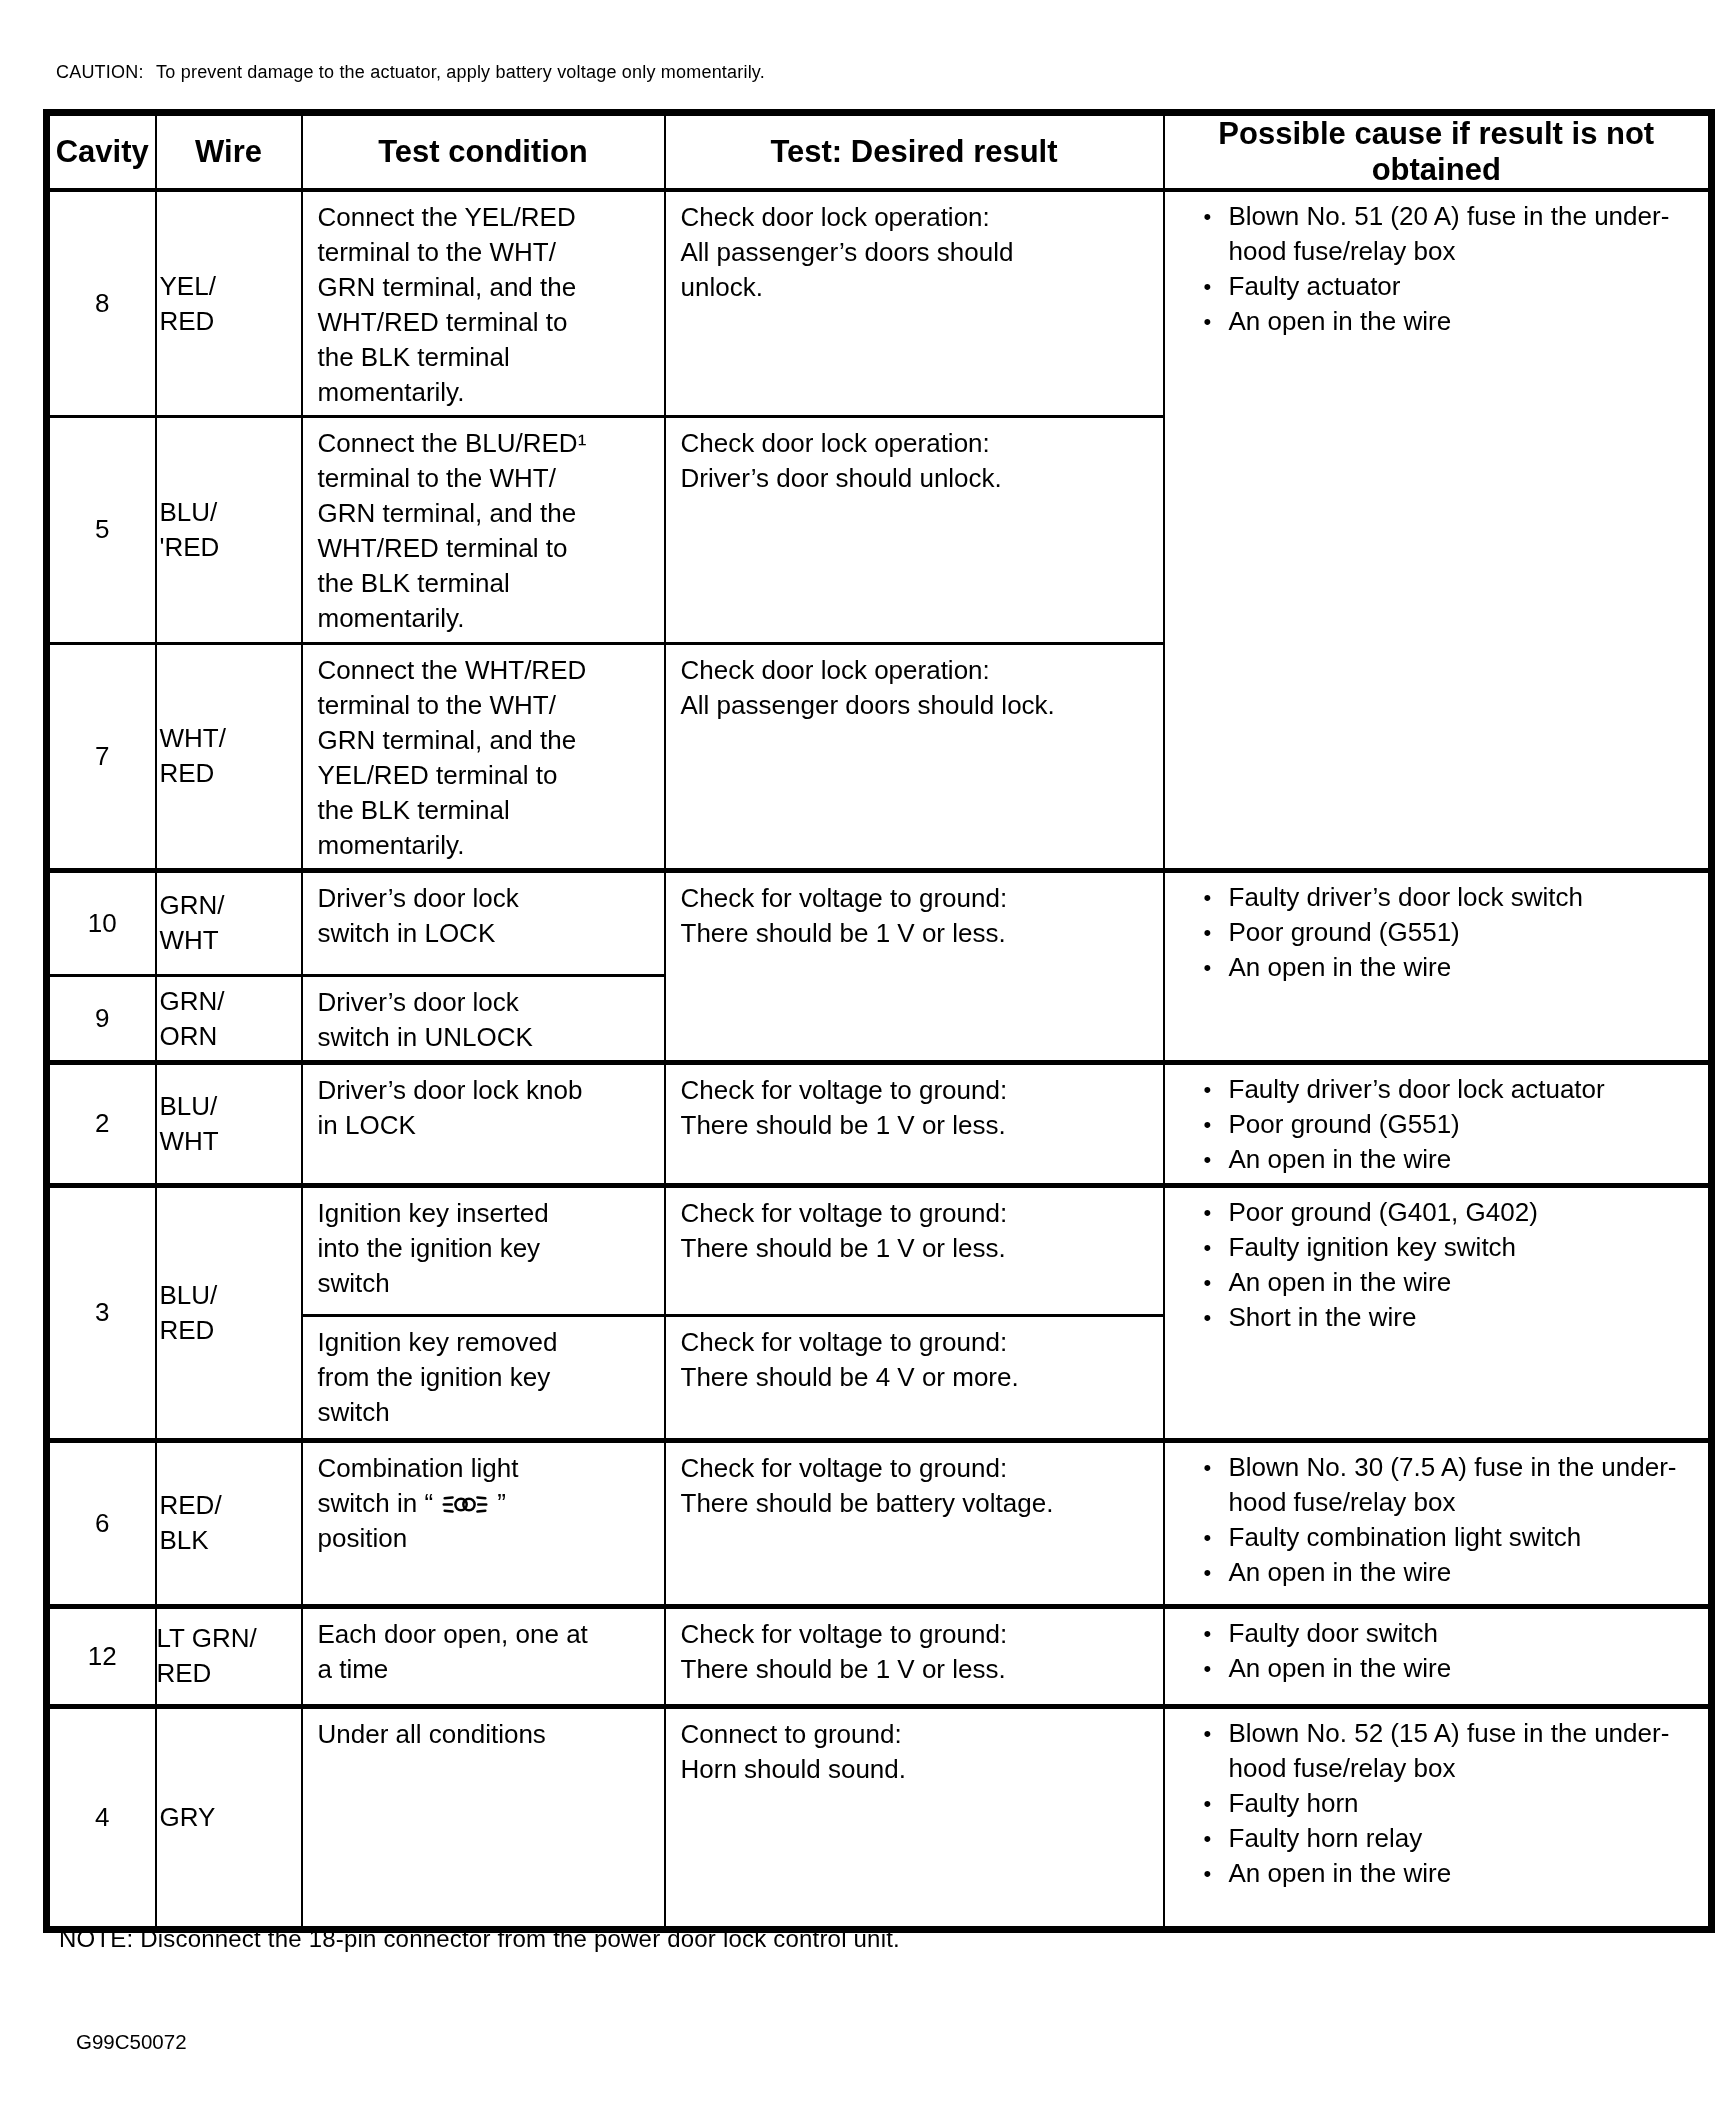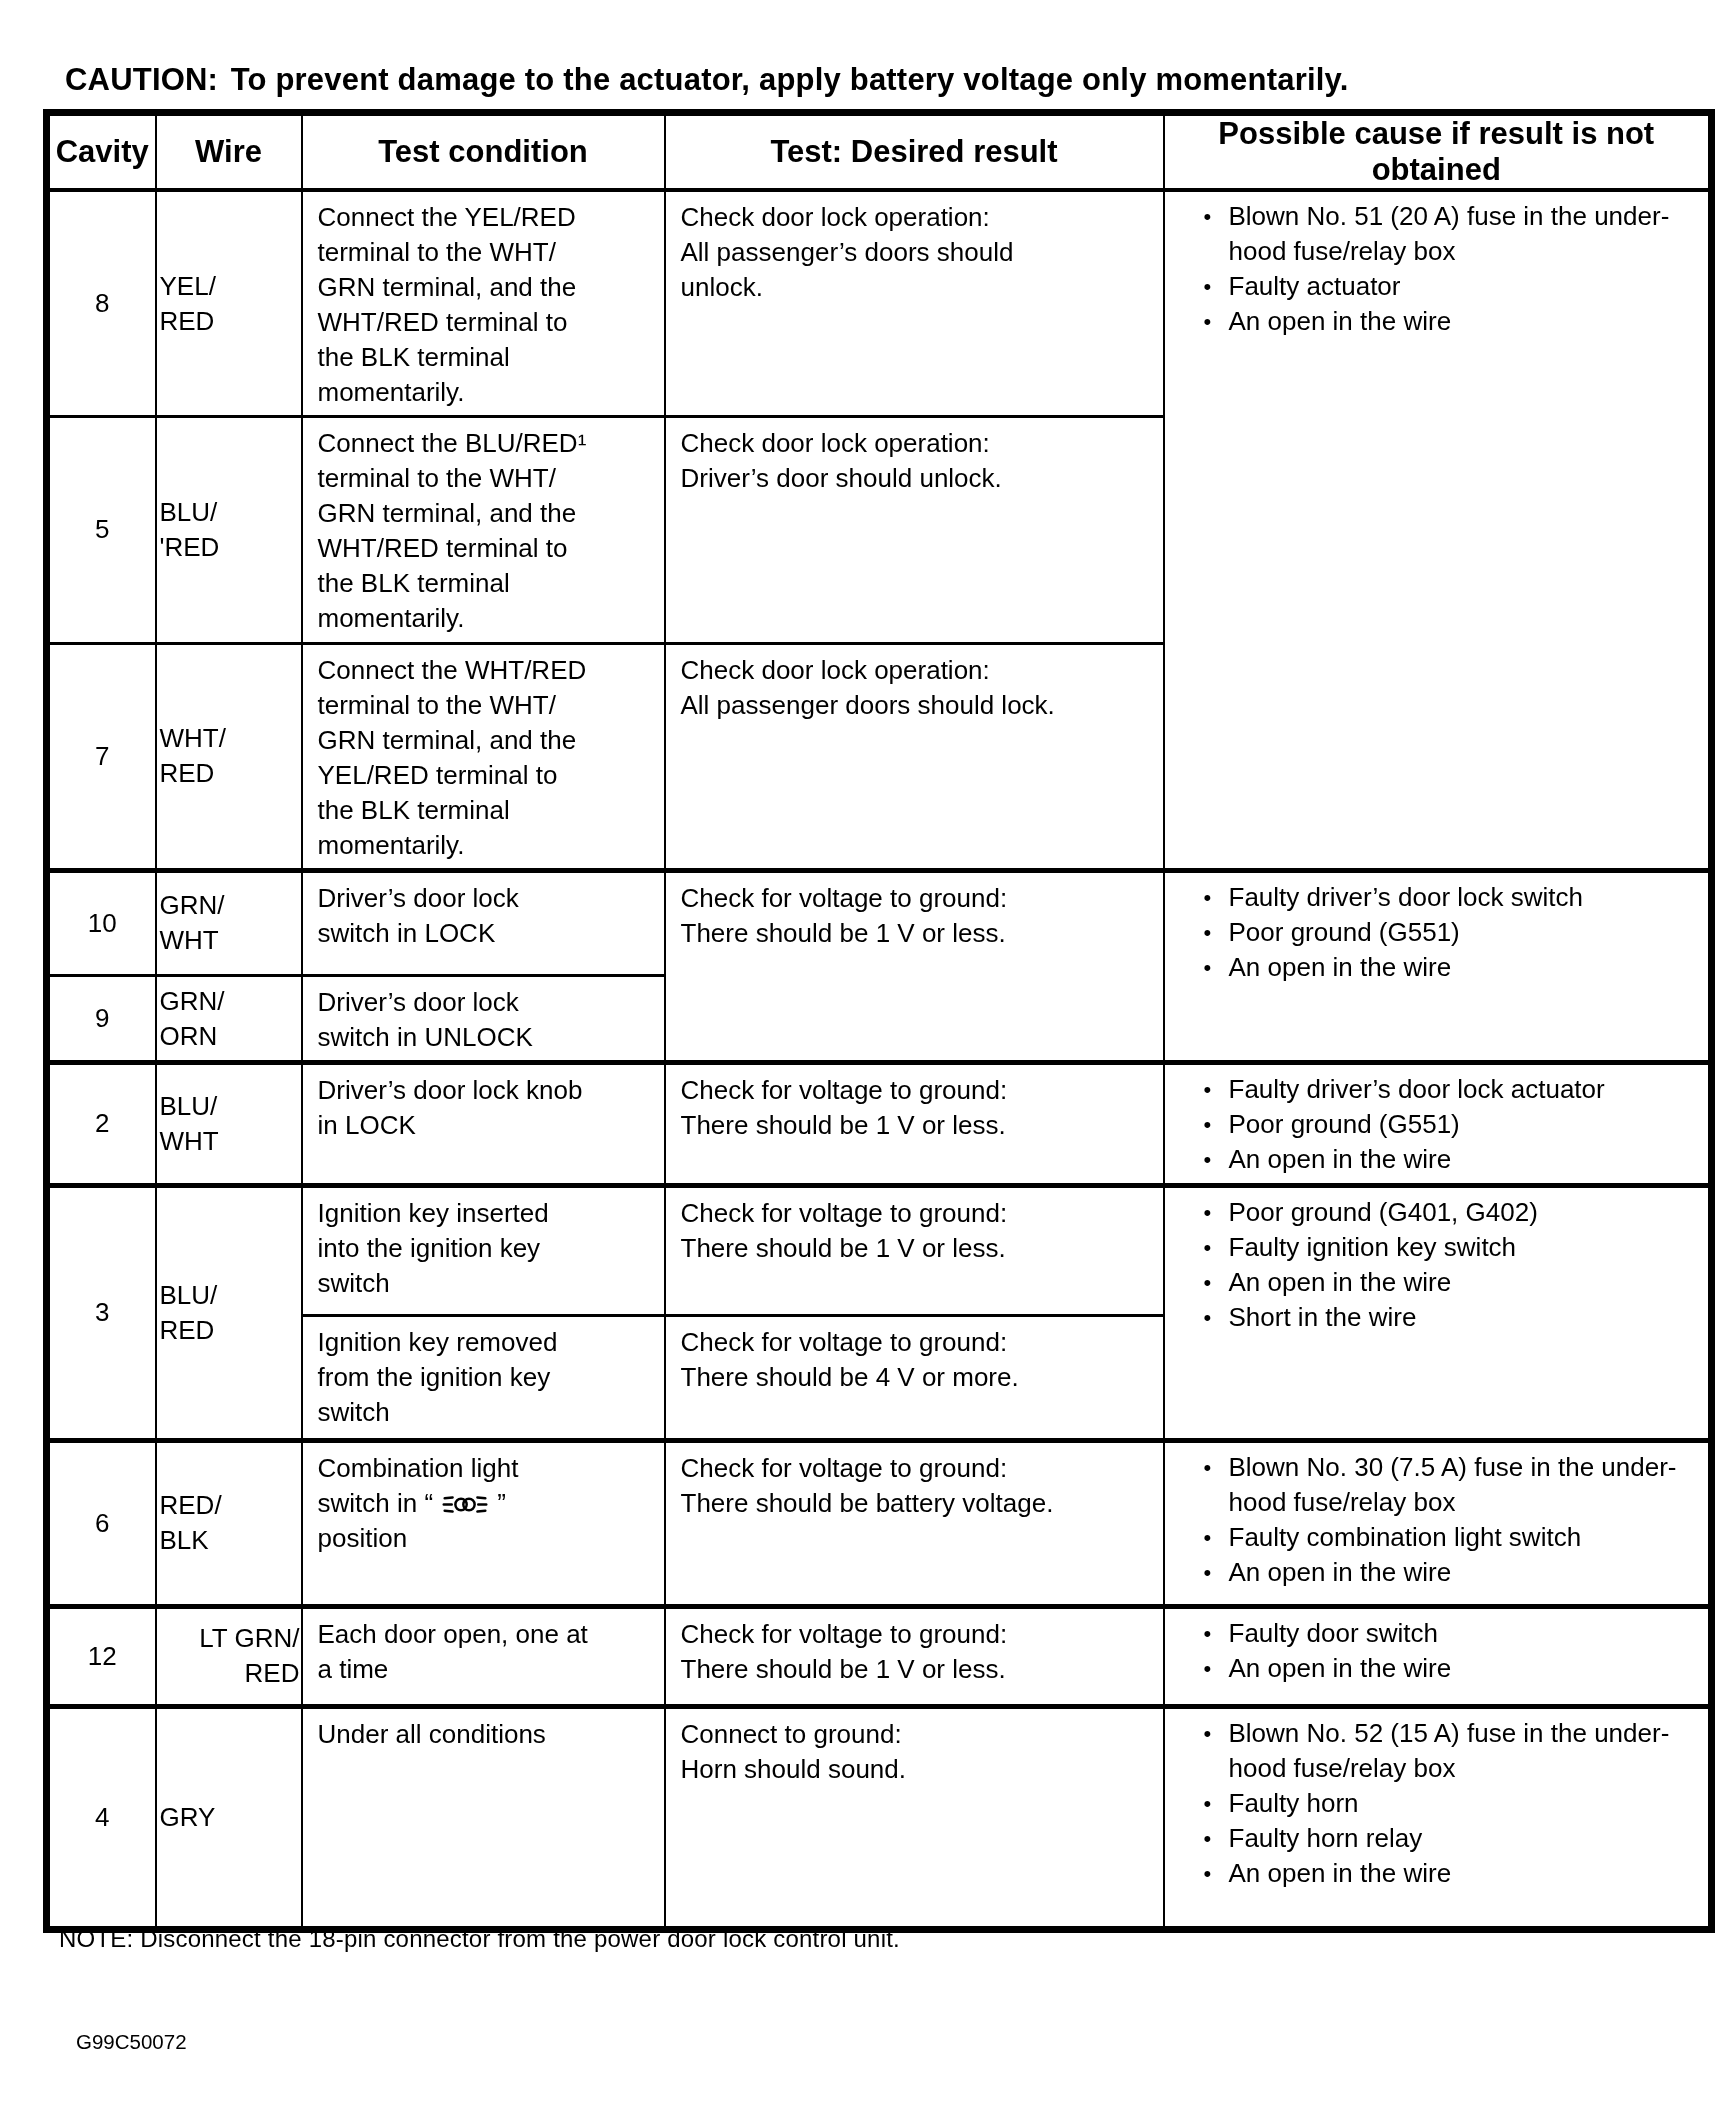--- a/index.html
+++ b/index.html
@@ -3,22 +3,22 @@
 <meta charset="utf-8">
 <style>
   html,body{margin:0;padding:0;}
   body{
     width:1736px;height:2101px;position:relative;
     background:#ffffff;color:#000;
     font-family:"Liberation Sans","DejaVu Sans",sans-serif;
     -webkit-font-smoothing:antialiased;
   }
   .caution{
-    position:absolute;left:65px;top:62px;
-    font-size:31px;font-weight:bold;letter-spacing:0.2px;
+    position:absolute;left:56px;top:62px;
+    font-size:18px;font-weight:normal;letter-spacing:0.2px;
   }
   .caution .lbl{margin-right:12.5px;}
   table.spec{
     position:absolute;left:43px;top:109px;
     width:1665px;border-collapse:collapse;table-layout:fixed;
     border:7.1px solid #000;
   }
   col.c-cavity{width:109px;}
   col.c-wire{width:146px;}
   col.c-cond{width:363px;}
@@ -34,21 +34,21 @@
     font-size:26px;line-height:35px;vertical-align:top;
     border-top-width:3.6px;border-bottom-width:3.6px;
   }
   tr.sect td{border-top-width:5.3px;}
   td.cavity{
     text-align:center;vertical-align:middle;white-space:pre-line;
   }
   td.wire{
     vertical-align:middle;padding-left:3px;white-space:pre-line;
   }
-  td.wire.center{padding-left:12px;text-align:right;}
+  td.wire.center{padding-left:0;text-align:left;}
   td.cond,td.result{
     padding:8px 7.1px 5.3px 15px;white-space:pre-line;
   }
   td.cause{padding:7.1px 7.1px 5.3px 39px;}
   .bullet{display:flex;align-items:flex-start;}
   .bullet .dot{flex:0 0 25px;font-size:22px;}
   .bullet .txt{flex:1 1 auto;}
   .lamp-icon{vertical-align:-4.5px;margin:0 1.8px;}
   .note{
     position:absolute;left:59px;top:1925px;

